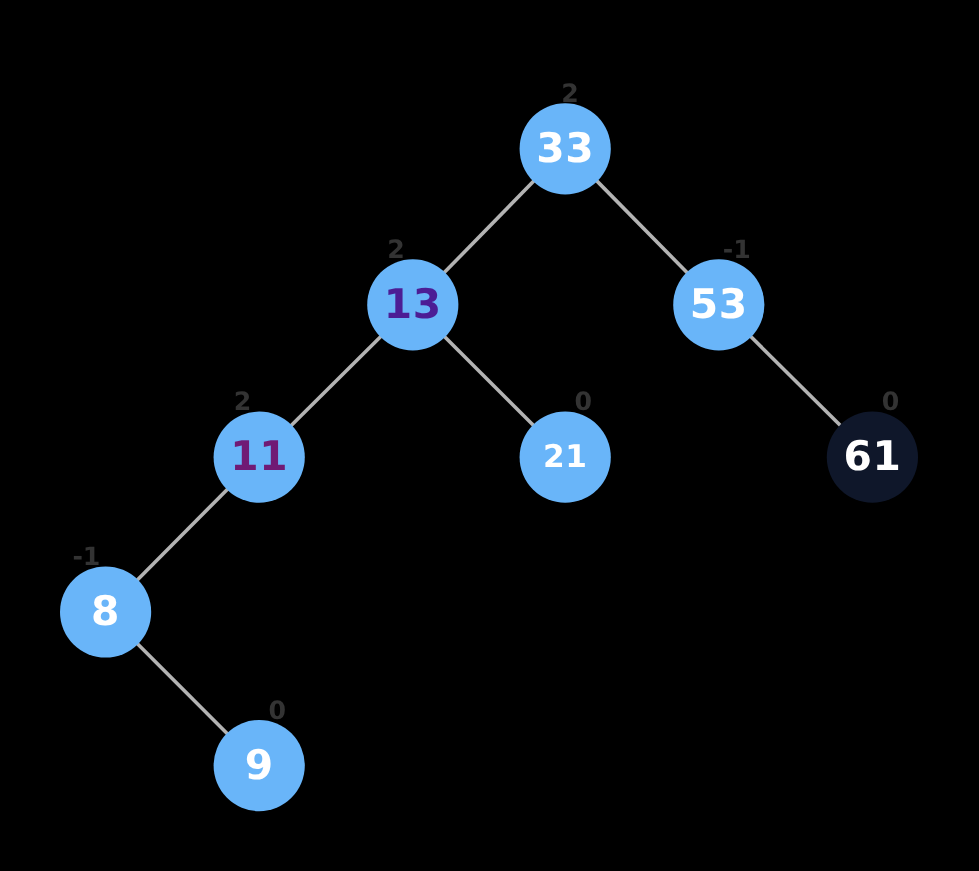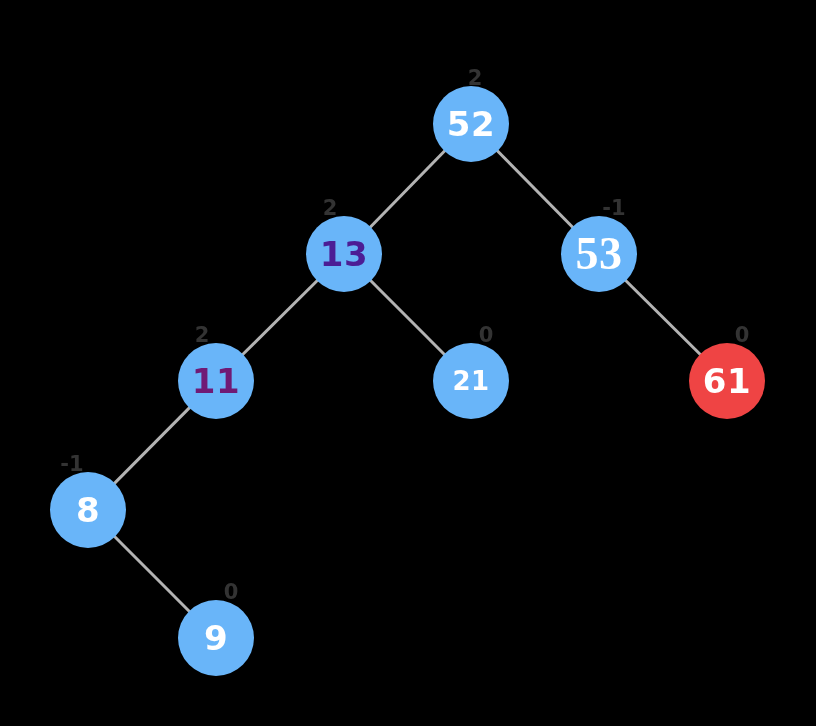--- a/index.html
+++ b/index.html
@@ -59,40 +59,40 @@
       <line x1="447.2406297416489" y1="148.32061522508383" x2="367.7593702583511" y2="229.67938477491617" stroke="#b3b3b3" stroke-width="3" stroke-linecap="butt"></line>
       <line x1="494.8545446018422" y1="148.22727186124598" x2="575.1454553981578" y2="229.77272813875402" stroke="#b3b3b3" stroke-width="3" stroke-linecap="butt"></line>
       <line x1="319.86427412283547" y1="277.9471655187492" x2="240.13572587716453" y2="357.0528344812508" stroke="#b3b3b3" stroke-width="3" stroke-linecap="butt"></line>
       <line x1="368.04163056034264" y1="278.04163056034264" x2="446.95836943965736" y2="356.95836943965736" stroke="#b3b3b3" stroke-width="3" stroke-linecap="butt"></line>
       <line x1="623.1357258771645" y1="277.9471655187492" x2="702.8642741228355" y2="357.0528344812508" stroke="#b3b3b3" stroke-width="3" stroke-linecap="butt"></line>
       <line x1="192.05209792850235" y1="405.1349950564312" x2="111.94790207149764" y2="485.8650049435688" stroke="#b3b3b3" stroke-width="3" stroke-linecap="butt"></line>
       <line x1="112.04163056034261" y1="534.0416305603426" x2="191.9583694396574" y2="613.9583694396574" stroke="#b3b3b3" stroke-width="3" stroke-linecap="butt"></line>
     </svg>
   <div id="node-layer">
       <div class="tree-node" style="left: 433px; top: 86px; width: 76px; height: 76px; background: rgb(105, 181, 249); color: rgb(255, 255, 255); font-size: 34px;">
-        <span class="node-value">52</span>
+        <span class="node-value">33</span>
       </div>
       <div class="balance-label" style="color: rgb(51, 51, 51); font-size: 21px; left: 435px; top: 68px; width: 80px;">2</div>
       <div class="tree-node" style="left: 306px; top: 216px; width: 76px; height: 76px; background: rgb(105, 181, 249); color: #4c1d95; font-size: 34px;">
         <span class="node-value">13</span>
       </div>
       <div class="balance-label" style="color: rgb(51, 51, 51); font-size: 21px; left: 290px; top: 198px; width: 80px;">2</div>
-      <div class="tree-node" style="left: 561px; top: 216px; width: 76px; height: 76px; background: rgb(105, 181, 249); color: rgb(255, 255, 255); font-size: 46px; font-family: Liberation Serif, serif;">
+      <div class="tree-node" style="left: 561px; top: 216px; width: 76px; height: 76px; background: rgb(105, 181, 249); color: rgb(255, 255, 255); font-size: 34px;">
         <span class="node-value">53</span>
       </div>
       <div class="balance-label" style="color: rgb(51, 51, 51); font-size: 21px; left: 574px; top: 198px; width: 80px;">-1</div>
       <div class="tree-node" style="left: 178px; top: 343px; width: 76px; height: 76px; background: rgb(105, 181, 249); color: #701a75; font-size: 34px;">
         <span class="node-value">11</span>
       </div>
       <div class="balance-label" style="color: rgb(51, 51, 51); font-size: 21px; left: 162px; top: 325px; width: 80px;">2</div>
       <div class="tree-node" style="left: 433px; top: 343px; width: 76px; height: 76px; background: rgb(105, 181, 249); color: rgb(255, 255, 255); font-size: 26px;">
         <span class="node-value">21</span>
       </div>
       <div class="balance-label" style="color: rgb(51, 51, 51); font-size: 21px; left: 446px; top: 325px; width: 80px;">0</div>
-      <div class="tree-node" style="left: 689px; top: 343px; width: 76px; height: 76px; background: #ef4444; color: rgb(255, 255, 255); font-size: 34px;">
+      <div class="tree-node" style="left: 689px; top: 343px; width: 76px; height: 76px; background: #0f172a; color: rgb(255, 255, 255); font-size: 34px;">
         <span class="node-value">61</span>
       </div>
       <div class="balance-label" style="color: rgb(51, 51, 51); font-size: 21px; left: 702px; top: 325px; width: 80px;">0</div>
       <div class="tree-node" style="left: 50px; top: 472px; width: 76px; height: 76px; background: rgb(105, 181, 249); color: rgb(255, 255, 255); font-size: 34px;">
         <span class="node-value">8</span>
       </div>
       <div class="balance-label" style="color: rgb(51, 51, 51); font-size: 21px; left: 32px; top: 454px; width: 80px;">-1</div>
       <div class="tree-node" style="left: 178px; top: 600px; width: 76px; height: 76px; background: rgb(105, 181, 249); color: rgb(255, 255, 255); font-size: 34px;">
         <span class="node-value">9</span>
       </div>

